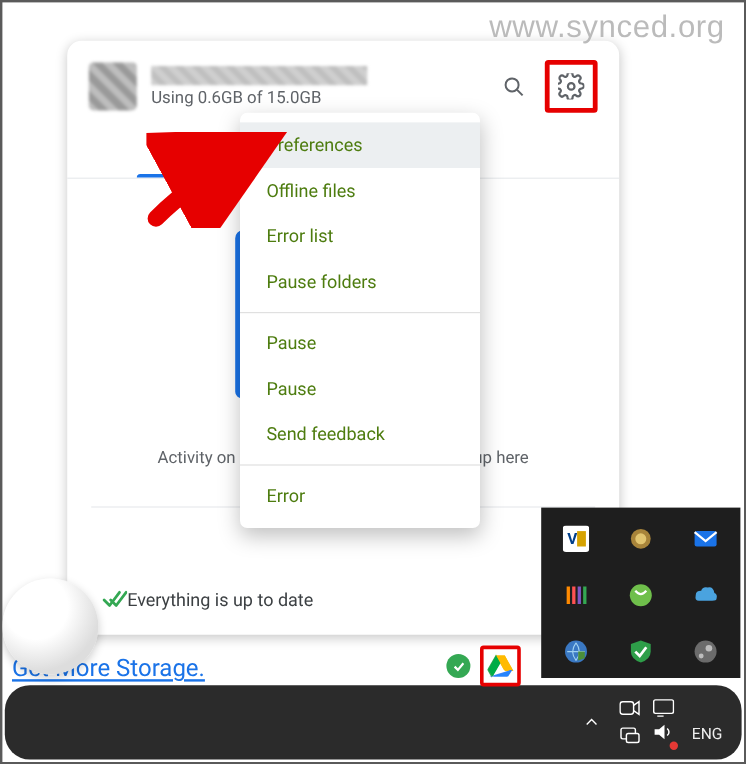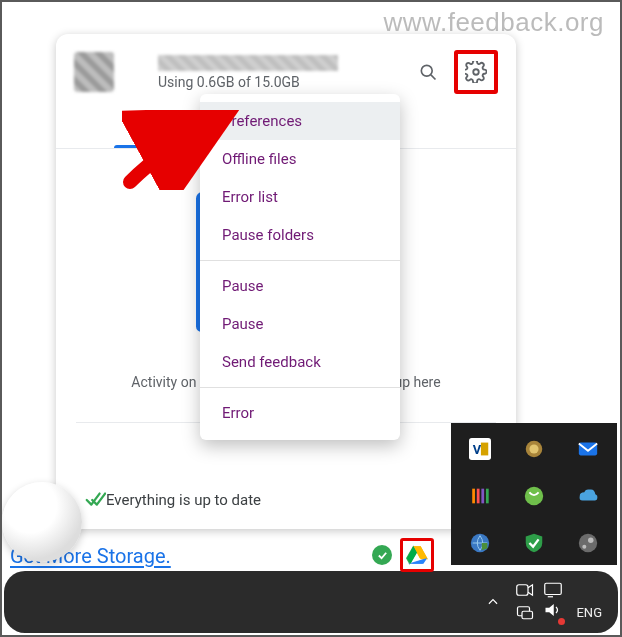--- a/index.html
+++ b/index.html
@@ -40,21 +40,21 @@
       align-items: center;
       padding: 16px 18px 6px 18px;
       gap: 12px;
     }
     .avatar {
       width: 40px; height: 40px;
       border-radius: 4px;
       background: repeating-linear-gradient(45deg,#bdbdbd 0 6px,#9a9a9a 6px 12px);
       filter: blur(1.5px);
     }
-    .user-info { flex: 1; min-width: 0; margin-left: 32px; }
+    .user-info { flex: 1; min-width: 0; }
     .user-name {
       height: 16px; width: 180px;
       background: repeating-linear-gradient(45deg,#cfcfcf 0 5px,#bfbfbf 5px 10px);
       filter: blur(1.5px);
       margin-bottom: 3px;
     }
     .user-storage { font-size: 14px; color: #5f6368; }
     .header-icons { display: flex; align-items: center; gap: 8px; }
     .icon-btn {
       width: 36px; height: 36px;
@@ -129,21 +129,21 @@
       width:200px;
       background:#fff;
       border-radius:6px;
       box-shadow:0 6px 18px rgba(0,0,0,0.25);
       padding:8px 0;
       z-index:30;
     }
     .menu-item{
       padding:10px 22px;
       font-size:15px;
-      color:#701a75;
+      color:#4d7c0f;
       cursor:pointer;
     }
     .menu-item.hover{ background:#eceff1; }
     .menu-sep{ height:1px; background:#e0e0e0; margin:6px 0; }
     
     .arrow{
       position:absolute;
       left:120px; top:108px;
       width:120px; height:80px;
       z-index:32;
@@ -218,21 +218,21 @@
       width:80px; height:80px;
       border-radius:50%;
       background:radial-gradient(circle at 35% 30%, #fff 0%, #fff 35%, #ddd 70%);
       box-shadow:0 3px 8px rgba(0,0,0,0.2);
       z-index:1;
     }
   </style>
 </head>
 <body>
 
-<div class="watermark">www.feedback.org</div>
+<div class="watermark">www.synced.org</div>
 
 <div class="bubble"></div>
 
 <div class="card">
   <div class="card-header">
     <div class="avatar"></div>
     <div class="user-info">
       <div class="user-name"></div>
       <div class="user-storage">Using 0.6GB of 15.0GB</div>
     </div>

